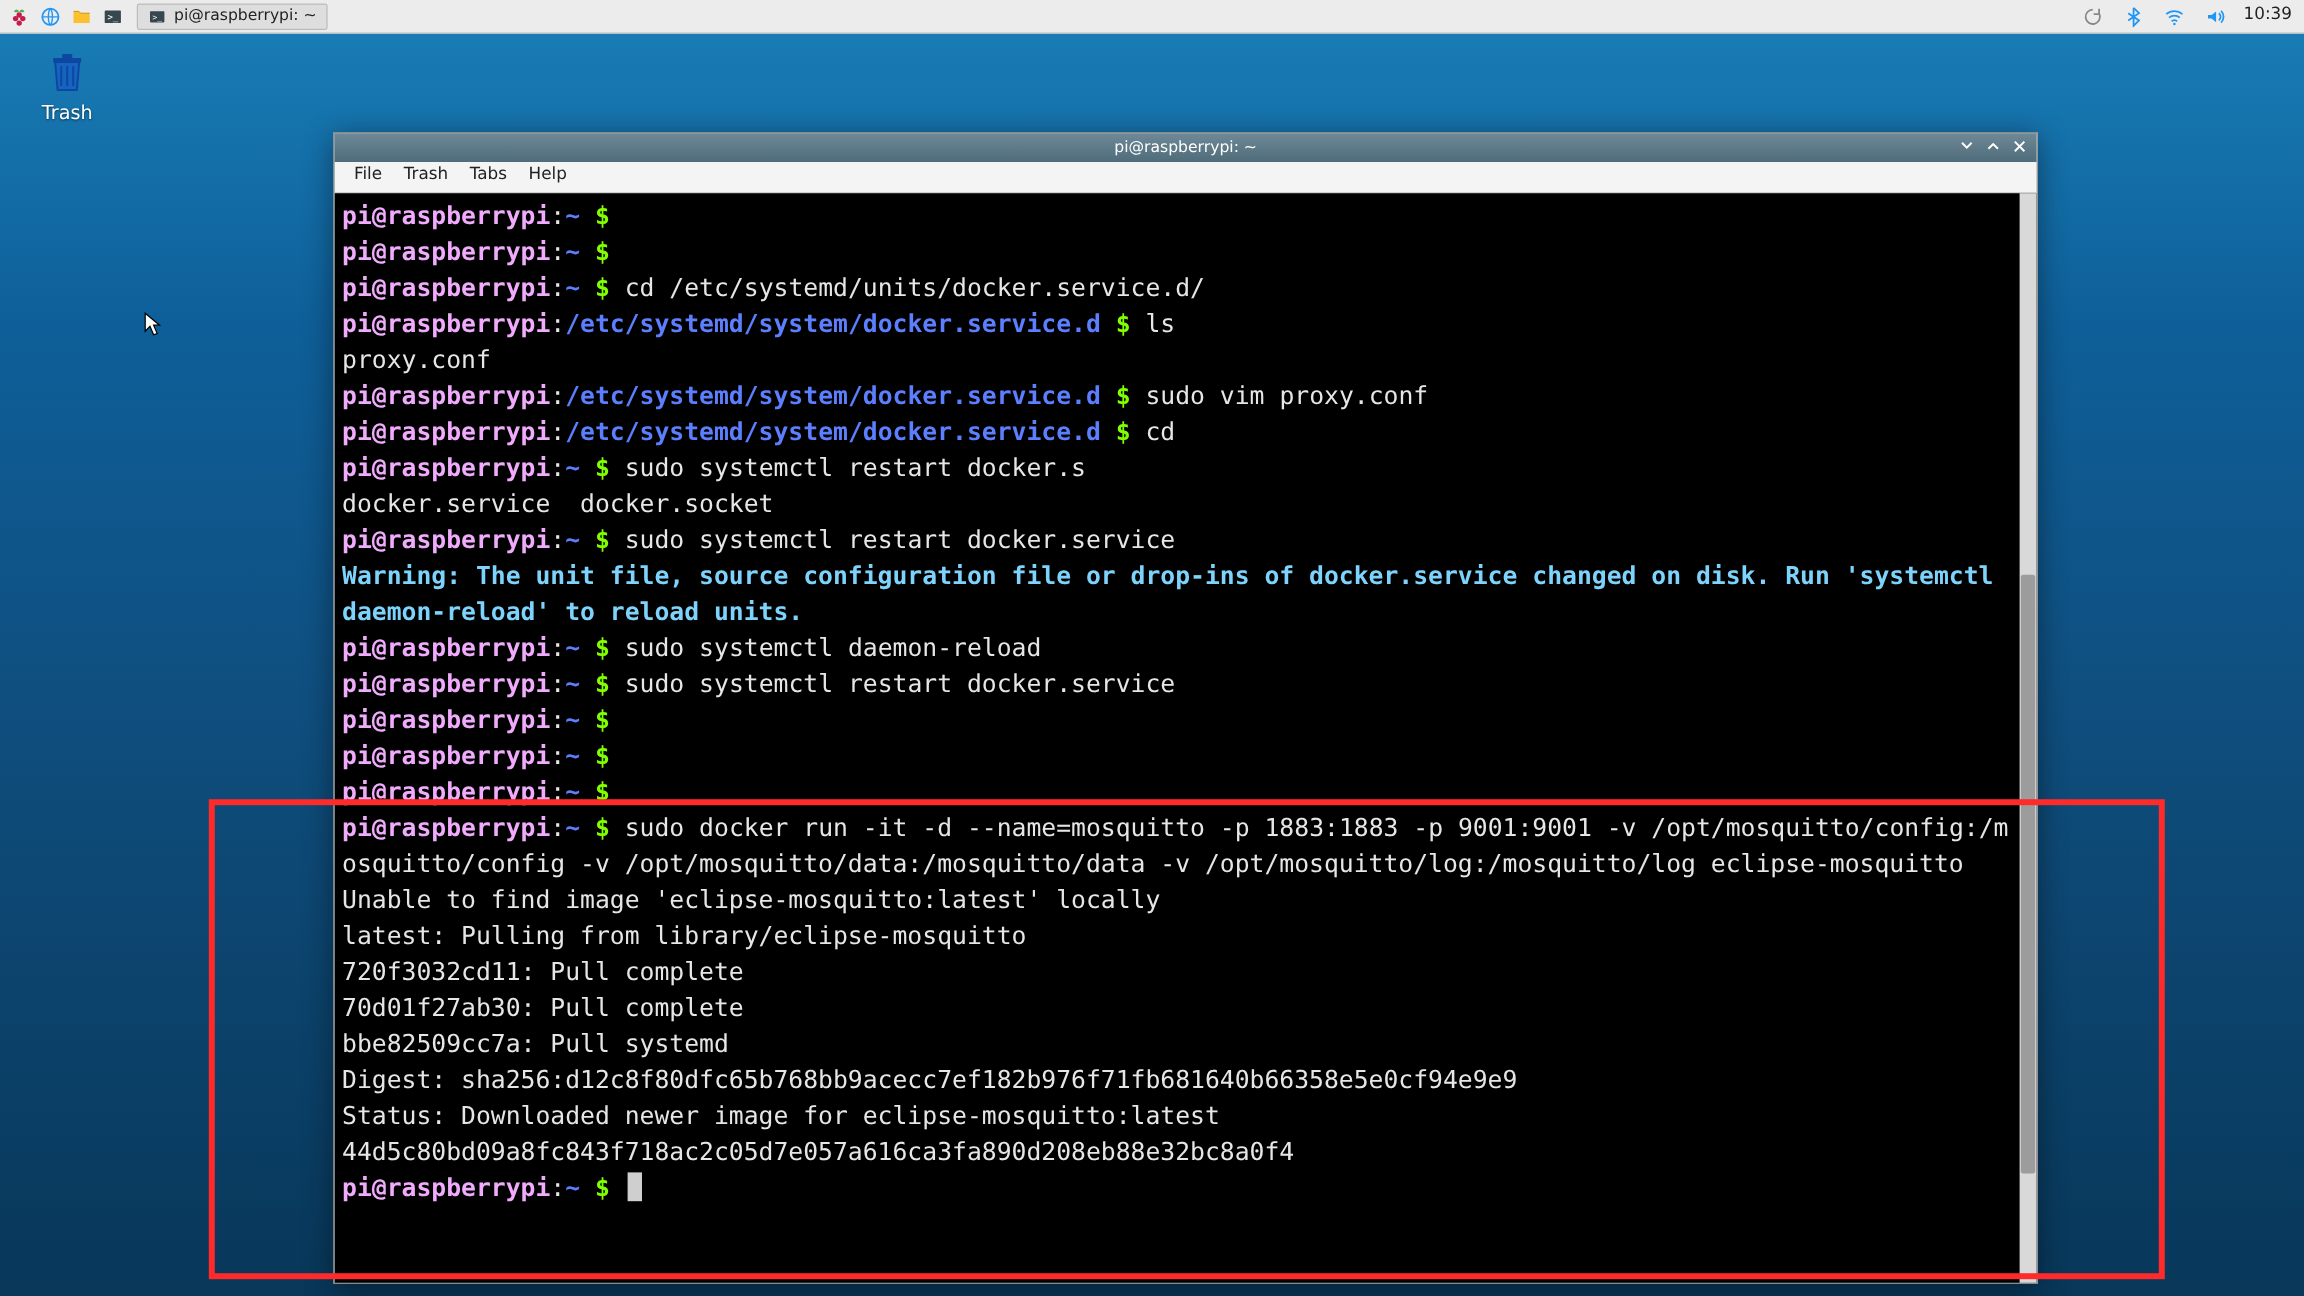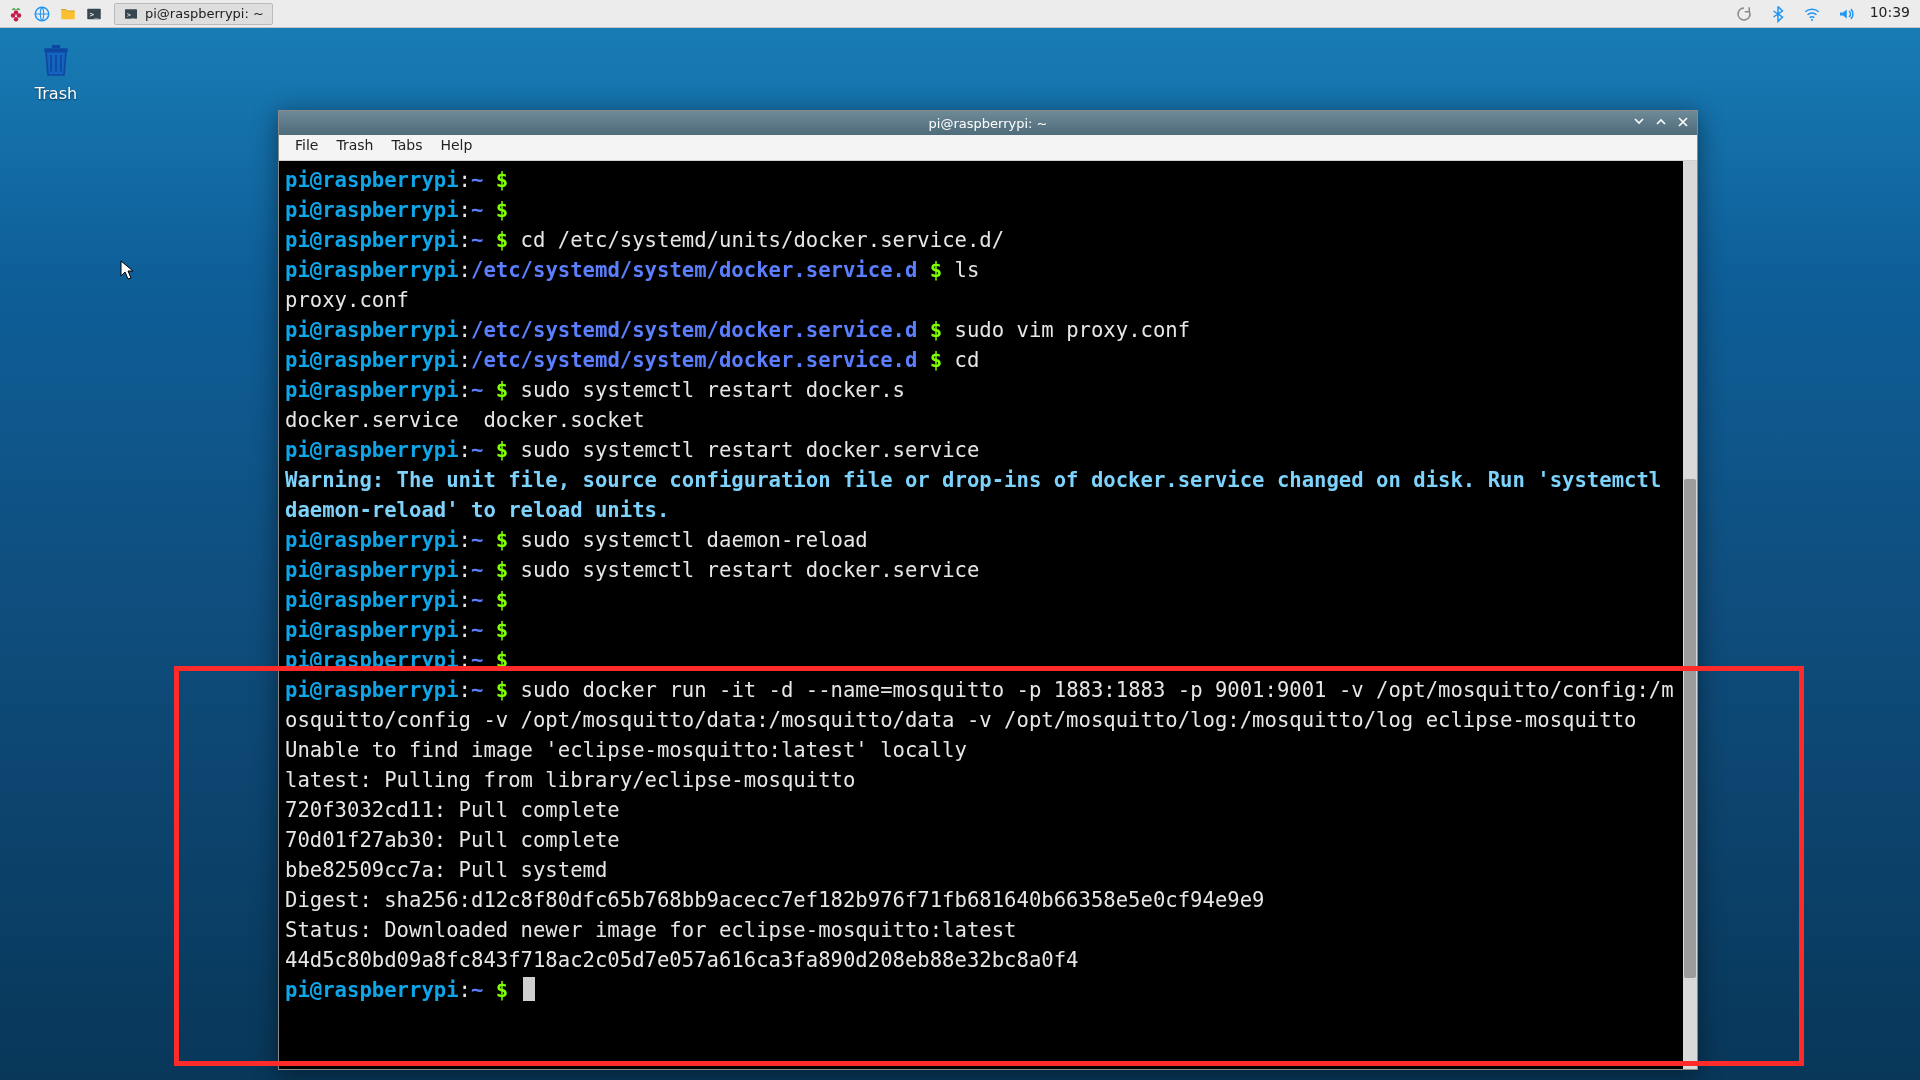--- a/index.html
+++ b/index.html
@@ -43,21 +43,21 @@
   }
   .menubar span { padding:2px 8px; cursor:pointer; }
   .termbody {
     flex:1; background:#000; color:#ccc; display:flex; position:relative;
   }
   .termlines {
     flex:1; padding:4px 6px 4px 6px; font-family:"DejaVu Sans Mono","Menlo",monospace; font-size:20.6px; line-height:30px; white-space:pre-wrap; word-break:break-all;
   }
   .scrollbar { width:14px; background:#d9d9d9; position:relative; }
   .scrollbar .thumb { position:absolute; left:1px; right:1px; top:35%; height:55%; background:#9c9c9c; border-radius:2px; }
-  .g  { color:#0ea5e9; font-weight:bold;text-align:right; }  
+  .g  { color:#f0abfc; font-weight:bold;text-align:right; }  
   .b  { color:#5b7fff; font-weight:bold; }  
   .w  { color:#e6e6e6; }                    
   .y  { color:#7dd3fc; font-weight:bold; }  
   .ps { color:#7fff00; font-weight:bold; }  
   .block-cursor { display:inline-block; width:12px; height:24px; background:#cfcfcf; vertical-align:-4px; margin-left:2px; }
   
   .highlight-rect {
     position:absolute; border:5px solid #ff2a2a; pointer-events:none;
     top:666px; left:174px; width:1630px; height:400px;
   }

